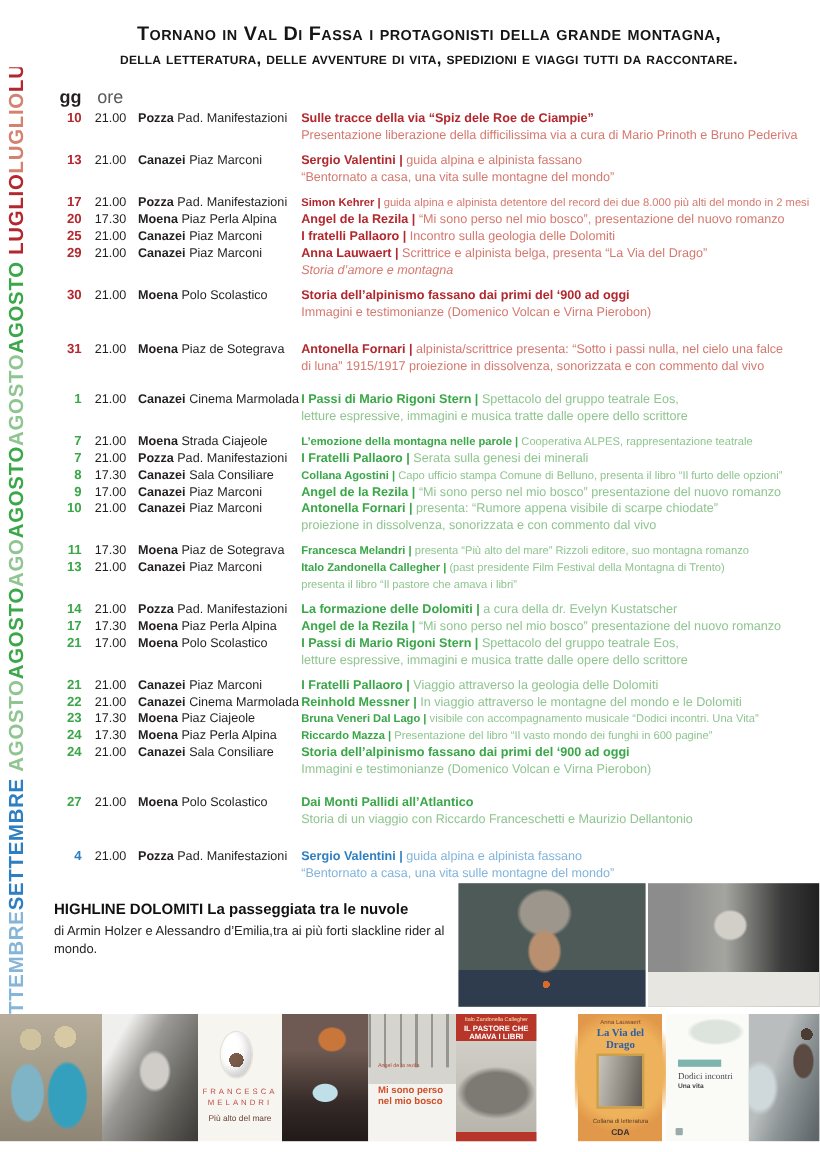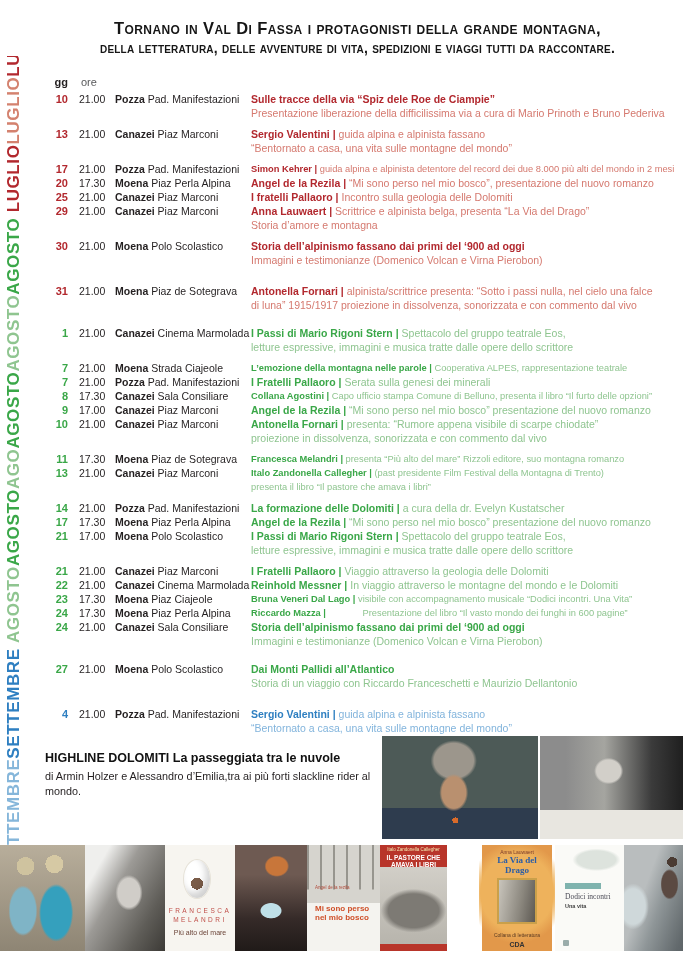--- a/index.html
+++ b/index.html
@@ -17,21 +17,21 @@
 
   
   .month-strip {
     position:absolute; left:4px; top:56px; width:26px; height:789px; overflow:hidden;
     writing-mode:vertical-rl; transform:rotate(180deg);
     font-size:17px; font-weight:bold; letter-spacing:.6px; white-space:nowrap;
   }
 
   
   .schedule { position:absolute; left:45px; top:76px; width:632px; }
-  .thead { display:flex; font-size:11px; line-height:12px; margin-bottom:4px; }
+  .thead { display:flex; font-size:15px; line-height:12px; margin-bottom:4px; }
   .h-day  { width:23px; text-align:right; font-weight:bold; color:#231f20; }
   .h-time { margin-left:13px; color:#58595b; }
   .row  { display:flex; line-height:14px; font-size:10.5px; }
   .day  { width:23px; flex:none; text-align:right; font-weight:bold; font-size:11px; }
   .time { width:36px; flex:none; margin-left:11px; }
   .place{ width:136px; flex:none; }
   .town { font-weight:bold; }
   .desc { flex:1; white-space:nowrap; }
   .desc.small { font-size:9.3px; }
   .etitle, .sep { font-weight:bold;text-align:right; }
@@ -172,21 +172,21 @@
         <div class="row">
           <span class="day" style="color: rgb(178, 40, 46);">25</span>
           <span class="time">21.00</span>
           <span class="place"><span class="town">Canazei</span> Piaz Marconi</span>
           <span class="desc"><span class="etitle" style="color: rgb(178, 40, 46);">I fratelli Pallaoro</span><span class="sep" style="color: rgb(178, 40, 46);"> | </span><span class="edesc" style="color: rgb(213, 121, 111);">Incontro sulla geologia delle Dolomiti</span></span>
         </div>
         <div class="row">
           <span class="day" style="color: rgb(178, 40, 46);">29</span>
           <span class="time">21.00</span>
           <span class="place"><span class="town">Canazei</span> Piaz Marconi</span>
-          <span class="desc"><span class="etitle" style="color: rgb(178, 40, 46);">Anna Lauwaert</span><span class="sep" style="color: rgb(178, 40, 46);"> | </span><span class="edesc" style="color: rgb(213, 121, 111);">Scrittrice e alpinista belga, presenta “La Via del Drago”</span><div class="eline2" style="color: rgb(213, 121, 111);">Storia d’amore e montagna</div></span>
+          <span class="desc"><span class="etitle" style="color: rgb(178, 40, 46);">Anna Lauwaert</span><span class="sep" style="color: rgb(178, 40, 46);"> | </span><span class="edesc" style="color: rgb(213, 121, 111);">Scrittrice e alpinista belga, presenta “La Via del Drago”</span><div class="eline2" style="color: rgb(213, 121, 111); font-style: italic;">Storia d’amore e montagna</div></span>
         </div>
         <div class="row" style="margin-top: 7px;">
           <span class="day" style="color: rgb(178, 40, 46);">30</span>
           <span class="time">21.00</span>
           <span class="place"><span class="town">Moena</span> Polo Scolastico</span>
           <span class="desc"><span class="etitle" style="color: rgb(178, 40, 46);">Storia dell’alpinismo fassano dai primi del ‘900 ad oggi</span><div class="eline2" style="color: rgb(213, 121, 111);">Immagini e testimonianze (Domenico Volcan e Virna Pierobon)</div></span>
         </div>
         <div class="row" style="margin-top: 17px;">
           <span class="day" style="color: rgb(178, 40, 46);">31</span>
           <span class="time">21.00</span>
@@ -274,21 +274,21 @@
         <div class="row">
           <span class="day" style="color: rgb(58, 167, 72);">23</span>
           <span class="time">17.30</span>
           <span class="place"><span class="town">Moena</span> Piaz Ciajeole</span>
           <span class="desc small"><span class="etitle" style="color: rgb(58, 167, 72);">Bruna Veneri Dal Lago</span><span class="sep" style="color: rgb(58, 167, 72);"> | </span><span class="edesc" style="color: rgb(143, 197, 144);">visibile con accompagnamento musicale “Dodici incontri. Una Vita”</span></span>
         </div>
         <div class="row">
           <span class="day" style="color: rgb(58, 167, 72);">24</span>
           <span class="time">17.30</span>
           <span class="place"><span class="town">Moena</span> Piaz Perla Alpina</span>
-          <span class="desc small"><span class="etitle" style="color: rgb(58, 167, 72);">Riccardo Mazza</span><span class="sep" style="color: rgb(58, 167, 72);"> | </span><span class="edesc" style="color: rgb(143, 197, 144); margin-left: 34px;">Presentazione del libro “Il vasto mondo dei funghi in 600 pagine”</span></span>
+          <span class="desc small"><span class="etitle" style="color: rgb(58, 167, 72);">Riccardo Mazza</span><span class="sep" style="color: rgb(58, 167, 72);"> | </span><span class="edesc" style="color: rgb(143, 197, 144);">Presentazione del libro “Il vasto mondo dei funghi in 600 pagine”</span></span>
         </div>
         <div class="row">
           <span class="day" style="color: rgb(58, 167, 72);">24</span>
           <span class="time">21.00</span>
           <span class="place"><span class="town">Canazei</span> Sala Consiliare</span>
           <span class="desc"><span class="etitle" style="color: rgb(58, 167, 72);">Storia dell’alpinismo fassano dai primi del ‘900 ad oggi</span><div class="eline2" style="color: rgb(143, 197, 144);">Immagini e testimonianze (Domenico Volcan e Virna Pierobon)</div></span>
         </div>
         <div class="row" style="margin-top: 14px;">
           <span class="day" style="color: rgb(58, 167, 72);">27</span>
           <span class="time">21.00</span>

